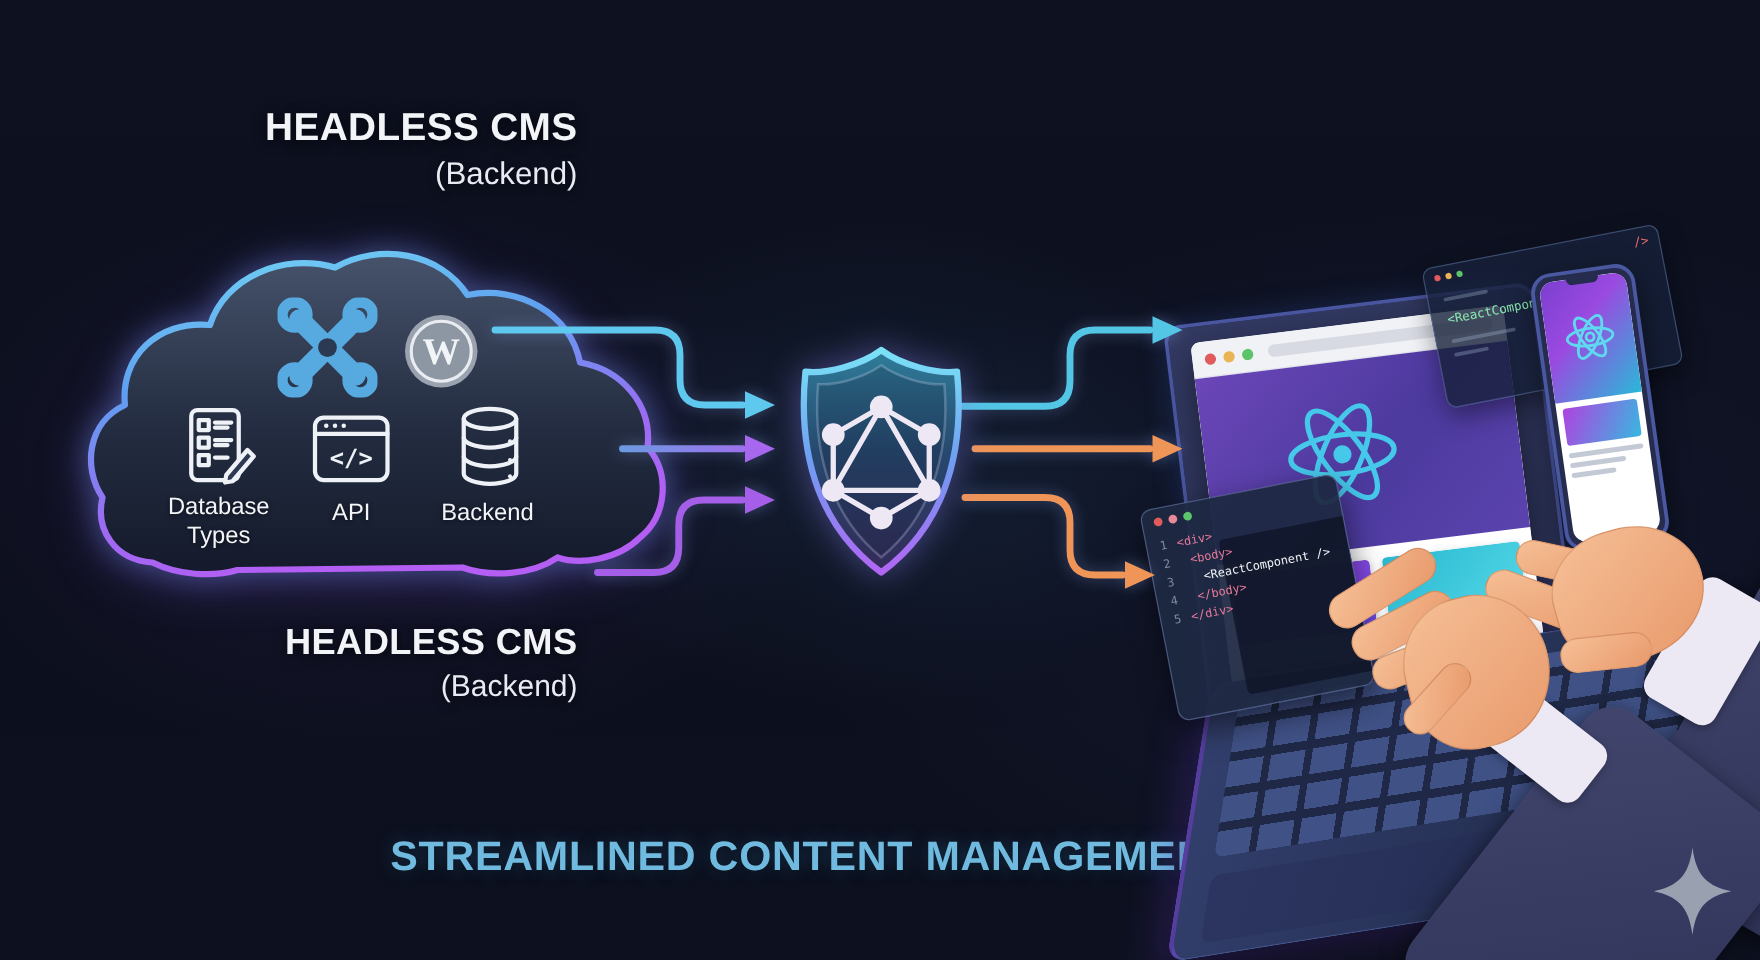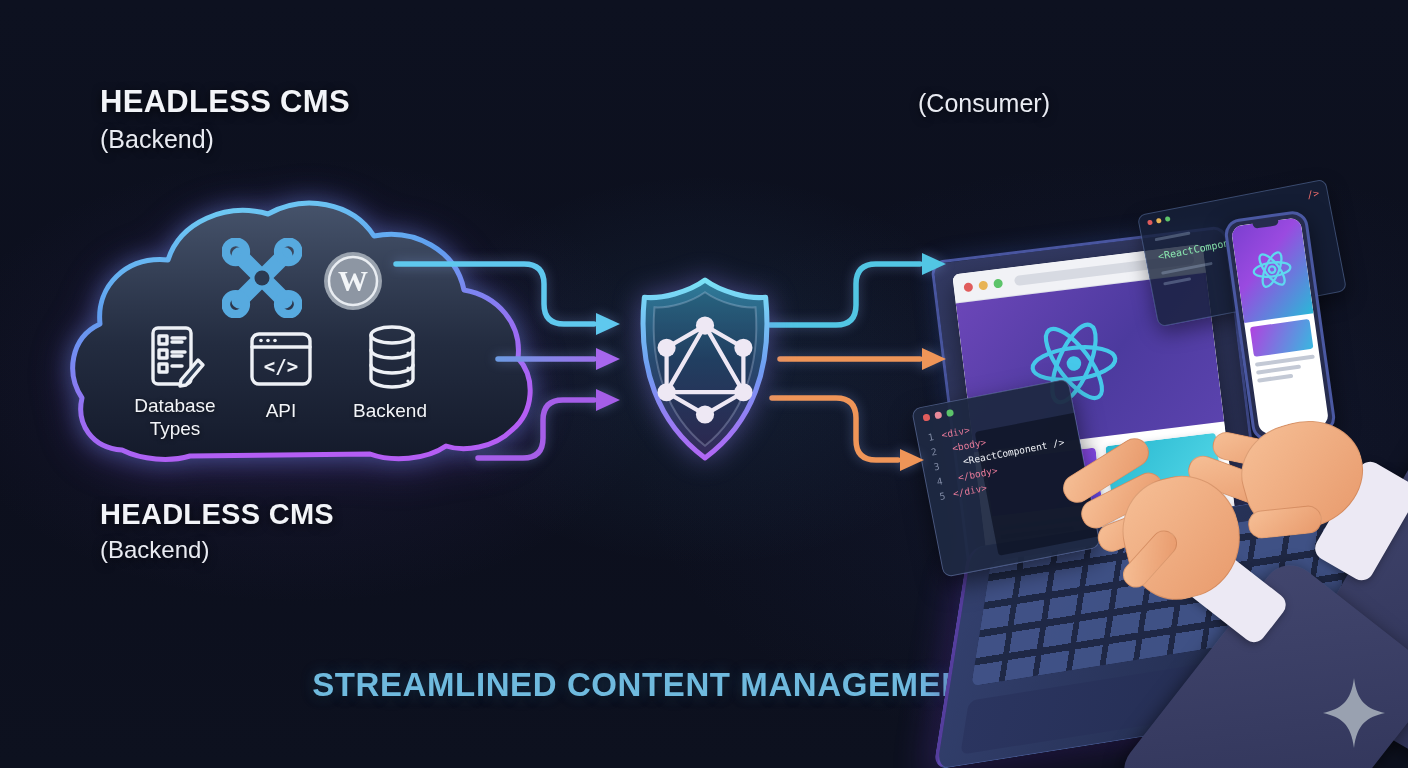--- a/index.html
+++ b/index.html
@@ -8,21 +8,21 @@
     font-family:"Liberation Sans",sans-serif;
     background:
       radial-gradient(520px 320px at 300px 380px, rgba(98,72,170,0.14), transparent 70%),
       radial-gradient(420px 280px at 705px 370px, rgba(80,160,220,0.10), transparent 70%),
       radial-gradient(720px 420px at 1150px 460px, rgba(58,78,150,0.12), transparent 72%),
       linear-gradient(180deg,#0d1120 0%,#0c0f1d 60%,#0d111f 100%);
   }
   .abs{position:absolute;}
 
   
-  .title-block{position:absolute;text-align:left;color:#f2f4f8;}
+  .title-block{position:absolute;text-align:right;color:#f2f4f8;}
   .title-block .t1{font-size:31px;font-weight:700;letter-spacing:.3px;text-shadow:0 2px 10px rgba(0,0,0,.7);}
   .title-block .t2{font-size:25px;font-weight:400;margin-top:5px;color:#e9ebf2;text-shadow:0 2px 8px rgba(0,0,0,.6);}
   #title-backend-top{left:100px;top:84px;width:362px;}
   #title-frontend{left:918px;top:84px;width:378px;}
   #title-backend-bottom{left:100px;top:498px;width:362px;}
   #title-backend-bottom .t1{font-size:29px;}
   #title-backend-bottom .t2{font-size:24px;}
   #gateway-label{left:545px;top:478px;width:320px;text-align:center;color:#f4f6fa;
     font-size:29px;font-weight:700;letter-spacing:.3px;text-shadow:0 2px 10px rgba(0,0,0,.7);}
   #caption{left:0;top:666px;width:1408px;text-align:center;color:#6fbade;
@@ -136,21 +136,20 @@
 </head>
 <body>
 
 <div class="canvas">
 
   <div class="title-block" id="title-backend-top">
     <div class="t1">HEADLESS CMS</div>
     <div class="t2">(Backend)</div>
   </div>
   <div class="title-block" id="title-frontend">
-    <div class="t2">(Consumer)</div>
   </div>
   <div class="title-block" id="title-backend-bottom">
     <div class="t1">HEADLESS CMS</div>
     <div class="t2">(Backend)</div>
   </div>
   <div class="abs" id="caption">STREAMLINED CONTENT MANAGEMENT FLOW</div>
 
   <svg class="abs" id="cloud-svg" viewBox="0 0 470 284">
     <defs>
       <linearGradient id="cg" x1="0" y1="0" x2="0.35" y2="1">

